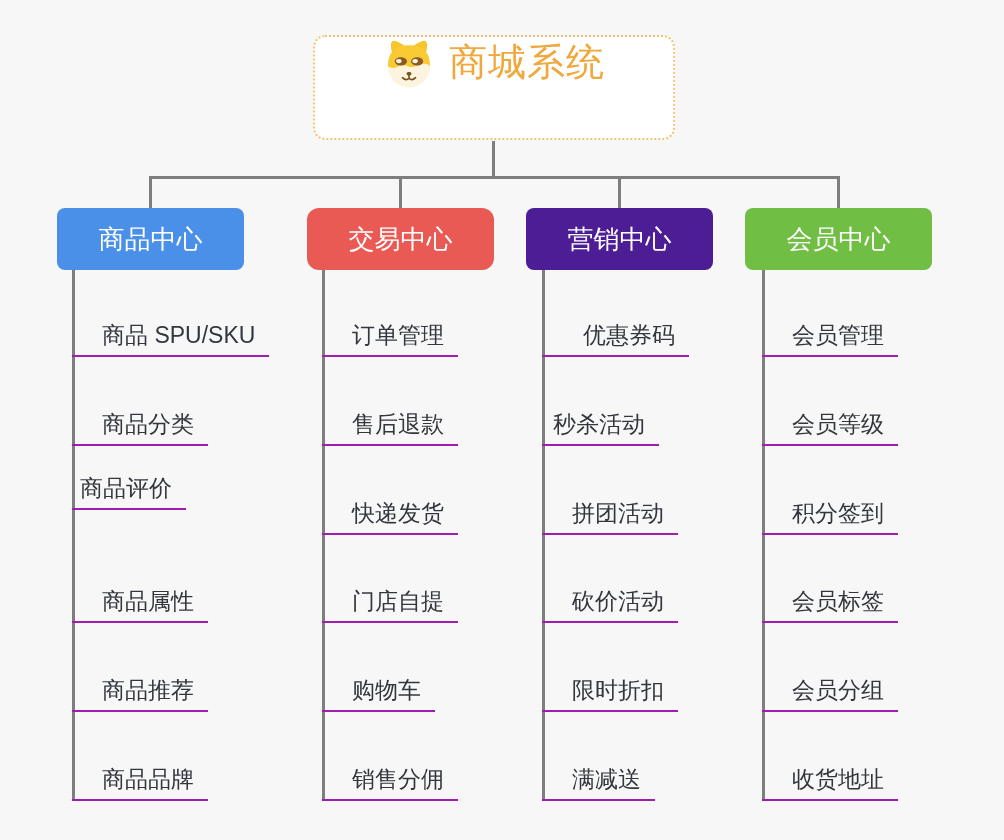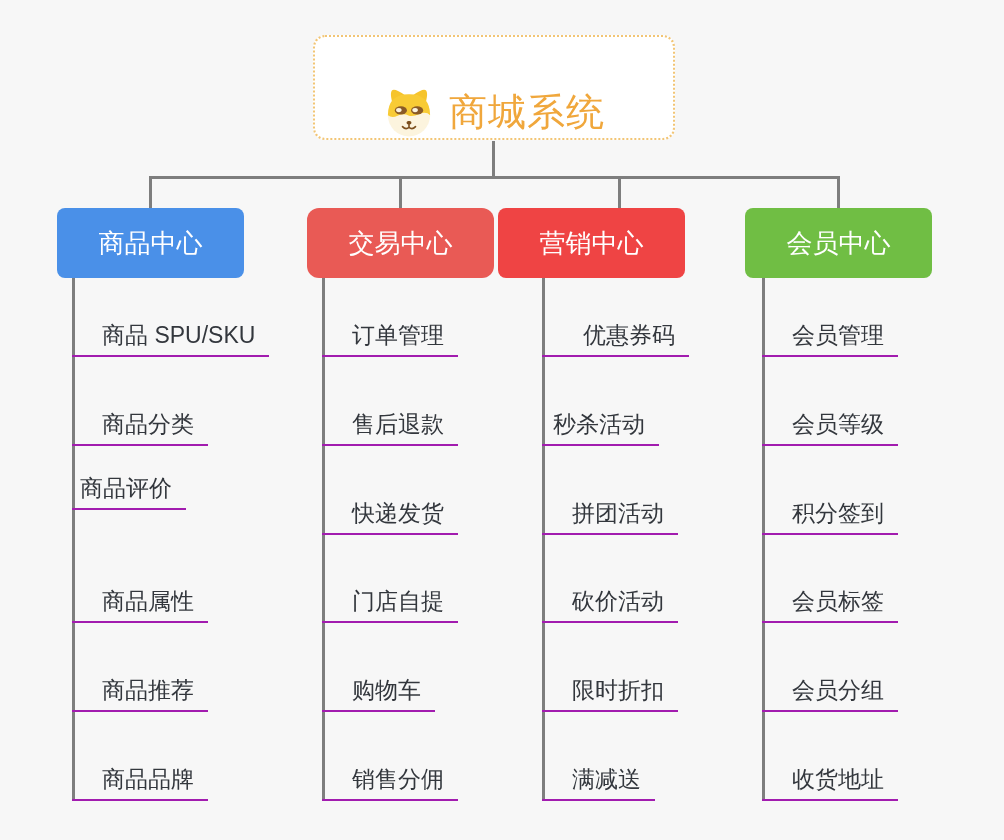--- a/index.html
+++ b/index.html
@@ -2,31 +2,31 @@
 <html><head>
 <meta charset="utf-8">
 <style>
   html,body{margin:0;padding:0;background:#F7F7F7;font-family:"Liberation Sans","DejaVu Sans",sans-serif;}
   #stage{position:relative;width:1004px;height:840px;background:#F7F7F7;overflow:hidden;}
 
   
   .root-node{
     position:absolute;left:313px;top:35px;width:362px;height:105px;
     background:#FFFFFF;border:2px dotted #F2C575;border-radius:12px;
-    display:flex;align-items:flex-end;justify-content:center;gap:14px;
+    display:flex;align-items:flex-start;justify-content:center;gap:14px;
     box-sizing:border-box;
   }
   .root-title{font-size:38px;letter-spacing:1px;font-weight:400;}
 
   
   .cline{position:absolute;background:#7E7E7E;}
 
   
   .branch-box{
-    position:absolute;top:208px;width:187px;height:70px;border-radius:8px;
+    position:absolute;top:208px;width:187px;height:62px;border-radius:8px;
     display:flex;align-items:center;justify-content:center;
     color:#FFFFFF;font-size:26px;font-weight:400;cursor:default;
   }
 
   
   .leaf{
     position:absolute;line-height:36px;padding:0 14px 2px 30px;
     border-bottom:2px solid #a21caf;font-size:23px;color:#33373D;
     white-space:nowrap;
   }
@@ -77,21 +77,21 @@
       <div class="leaf" style="left: 72px; top: 761px;">商品品牌</div>
       <div class="branch-box" style="left: 307px; background: rgb(233, 90, 85); border-radius: 12px;">
         <span>交易中心</span>
       </div>
       <div class="leaf" style="left: 322px; top: 317px;">订单管理</div>
       <div class="leaf" style="left: 322px; top: 406px;">售后退款</div>
       <div class="leaf" style="left: 322px; top: 495px;">快递发货</div>
       <div class="leaf" style="left: 322px; top: 583px;">门店自提</div>
       <div class="leaf" style="left: 322px; top: 672px;">购物车</div>
       <div class="leaf" style="left: 322px; top: 761px;">销售分佣</div>
-      <div class="branch-box" style="left: 498px; background: #ef4444;">
+      <div class="branch-box" style="left: 526px; background: #4c1d95;">
         <span>营销中心</span>
       </div>
       <div class="leaf" style="left: 542px; top: 317px; padding-left: 41px;">优惠券码</div>
       <div class="leaf" style="left: 542px; top: 406px; padding-left: 11px;">秒杀活动</div>
       <div class="leaf" style="left: 542px; top: 495px;">拼团活动</div>
       <div class="leaf" style="left: 542px; top: 583px;">砍价活动</div>
       <div class="leaf" style="left: 542px; top: 672px;">限时折扣</div>
       <div class="leaf" style="left: 542px; top: 761px;">满减送</div>
       <div class="branch-box" style="left: 745px; background: rgb(112, 190, 68);">
         <span>会员中心</span>

